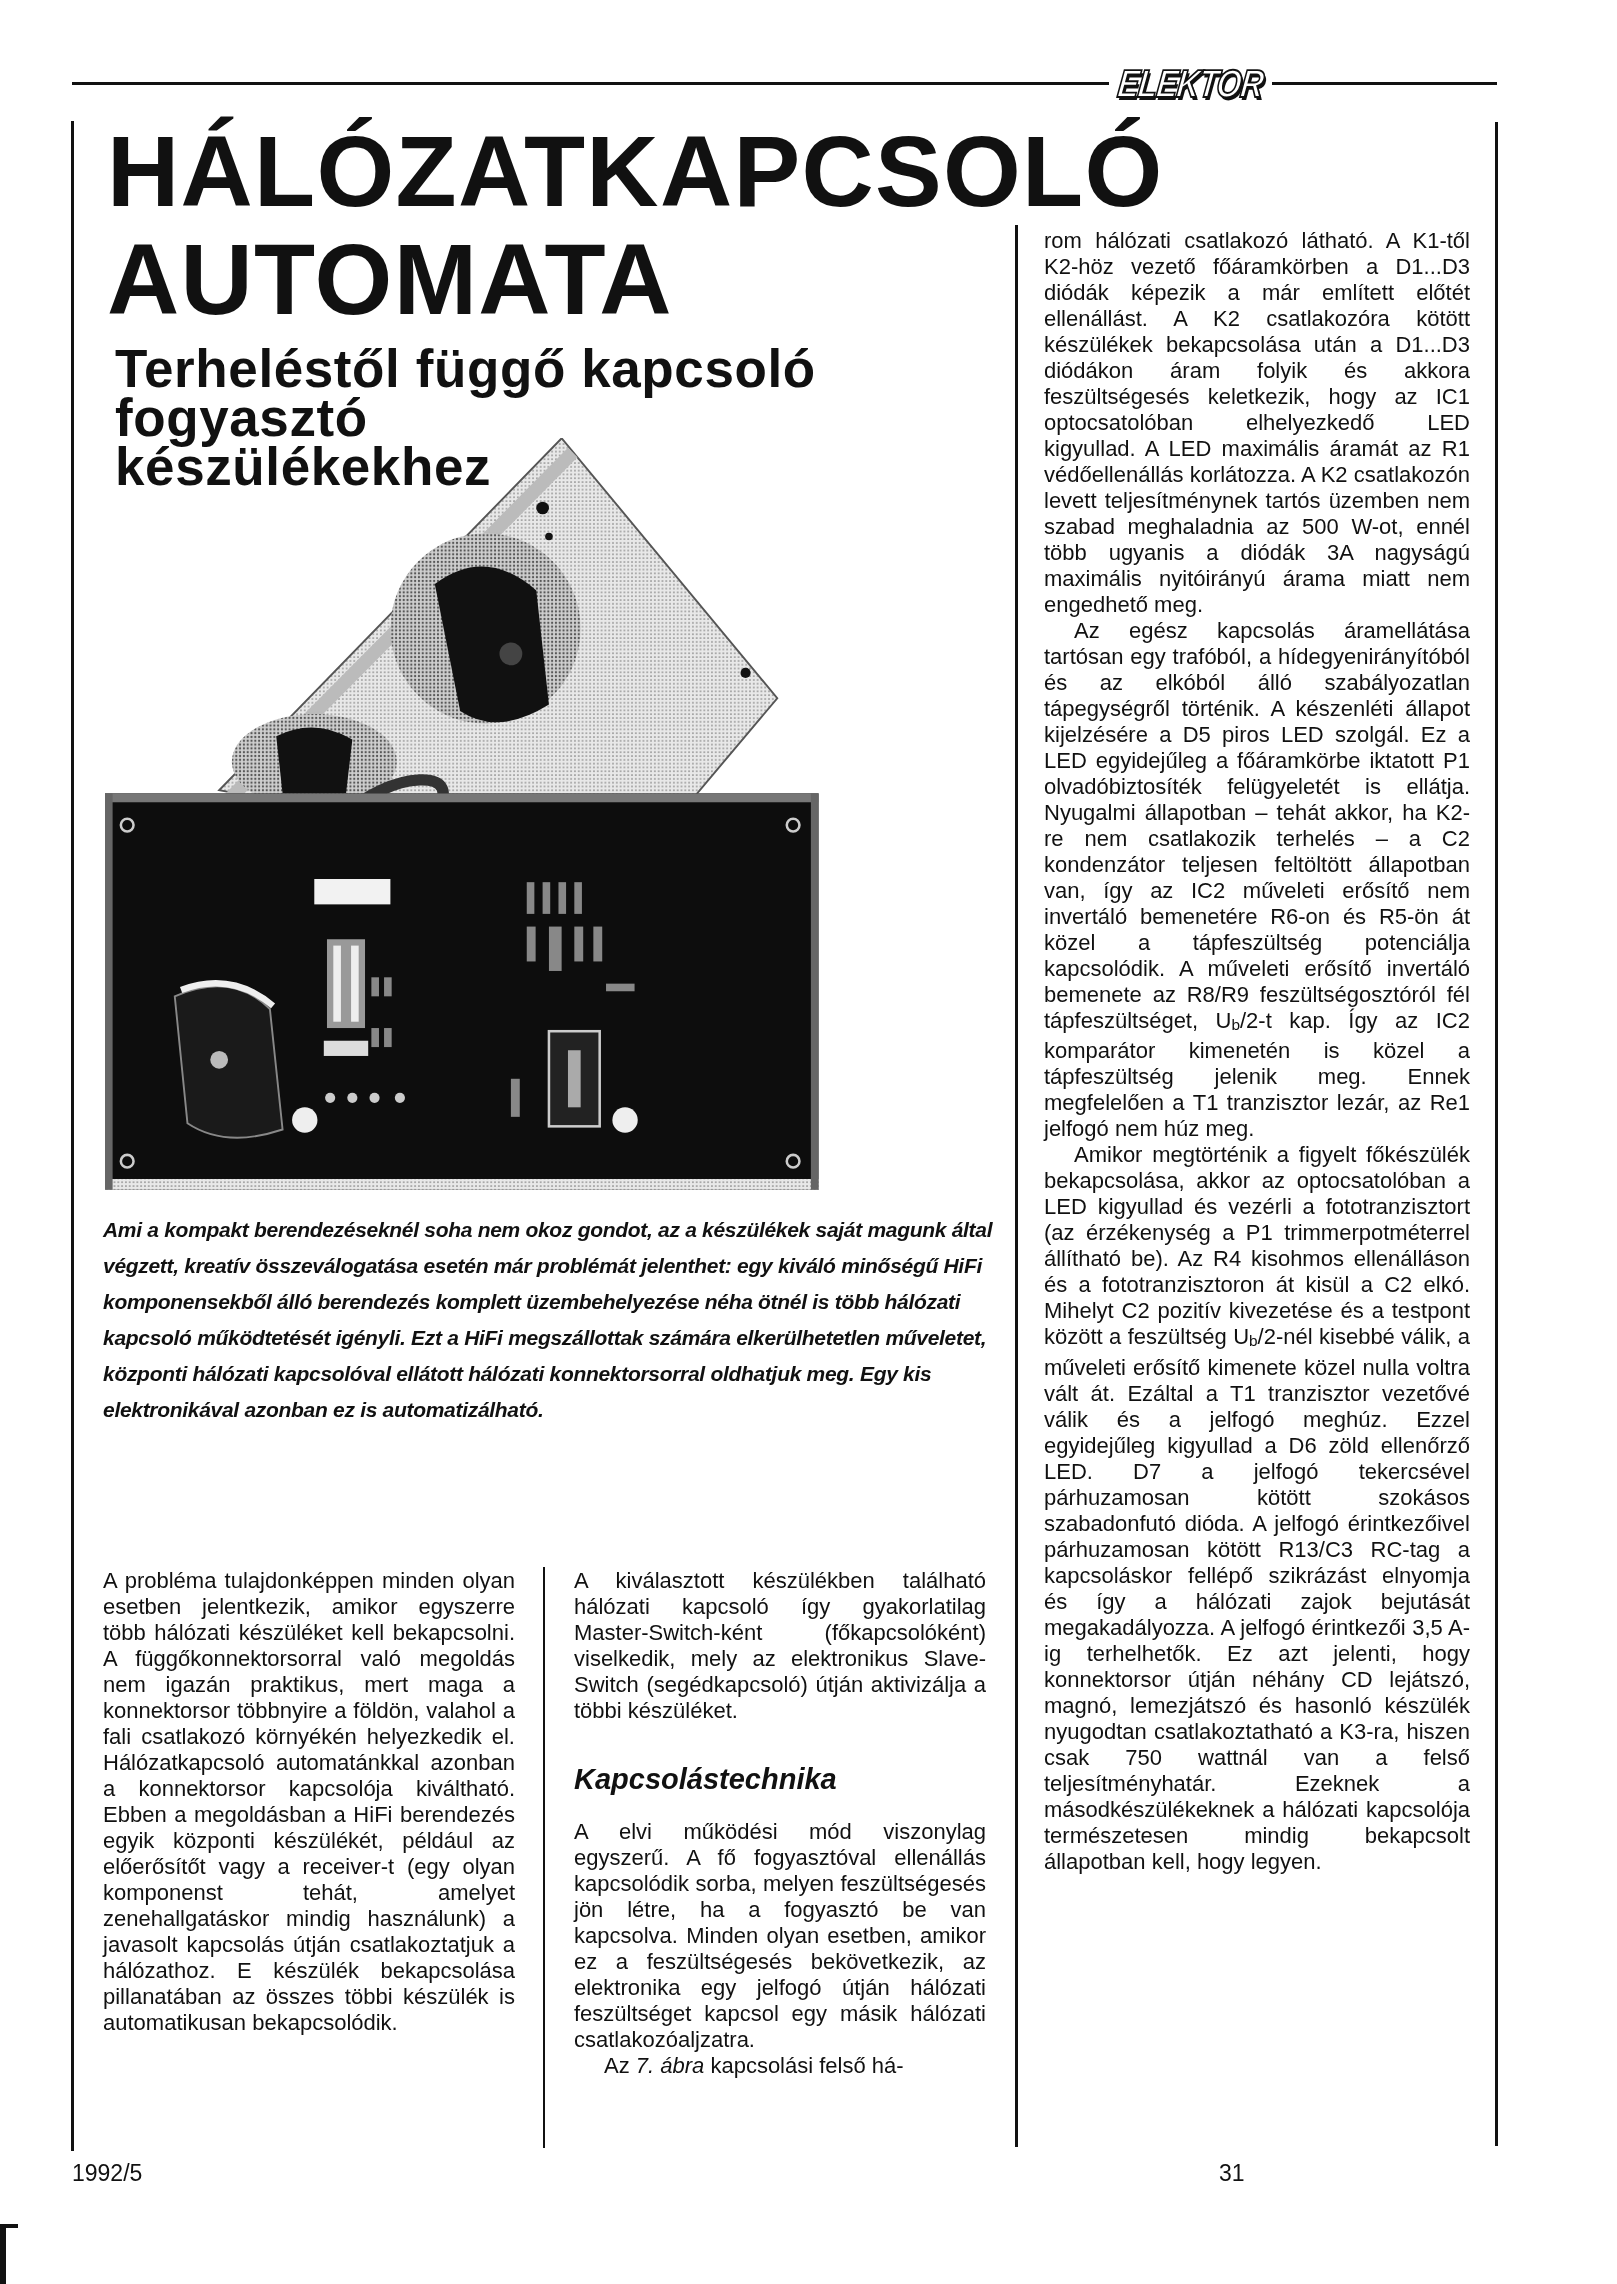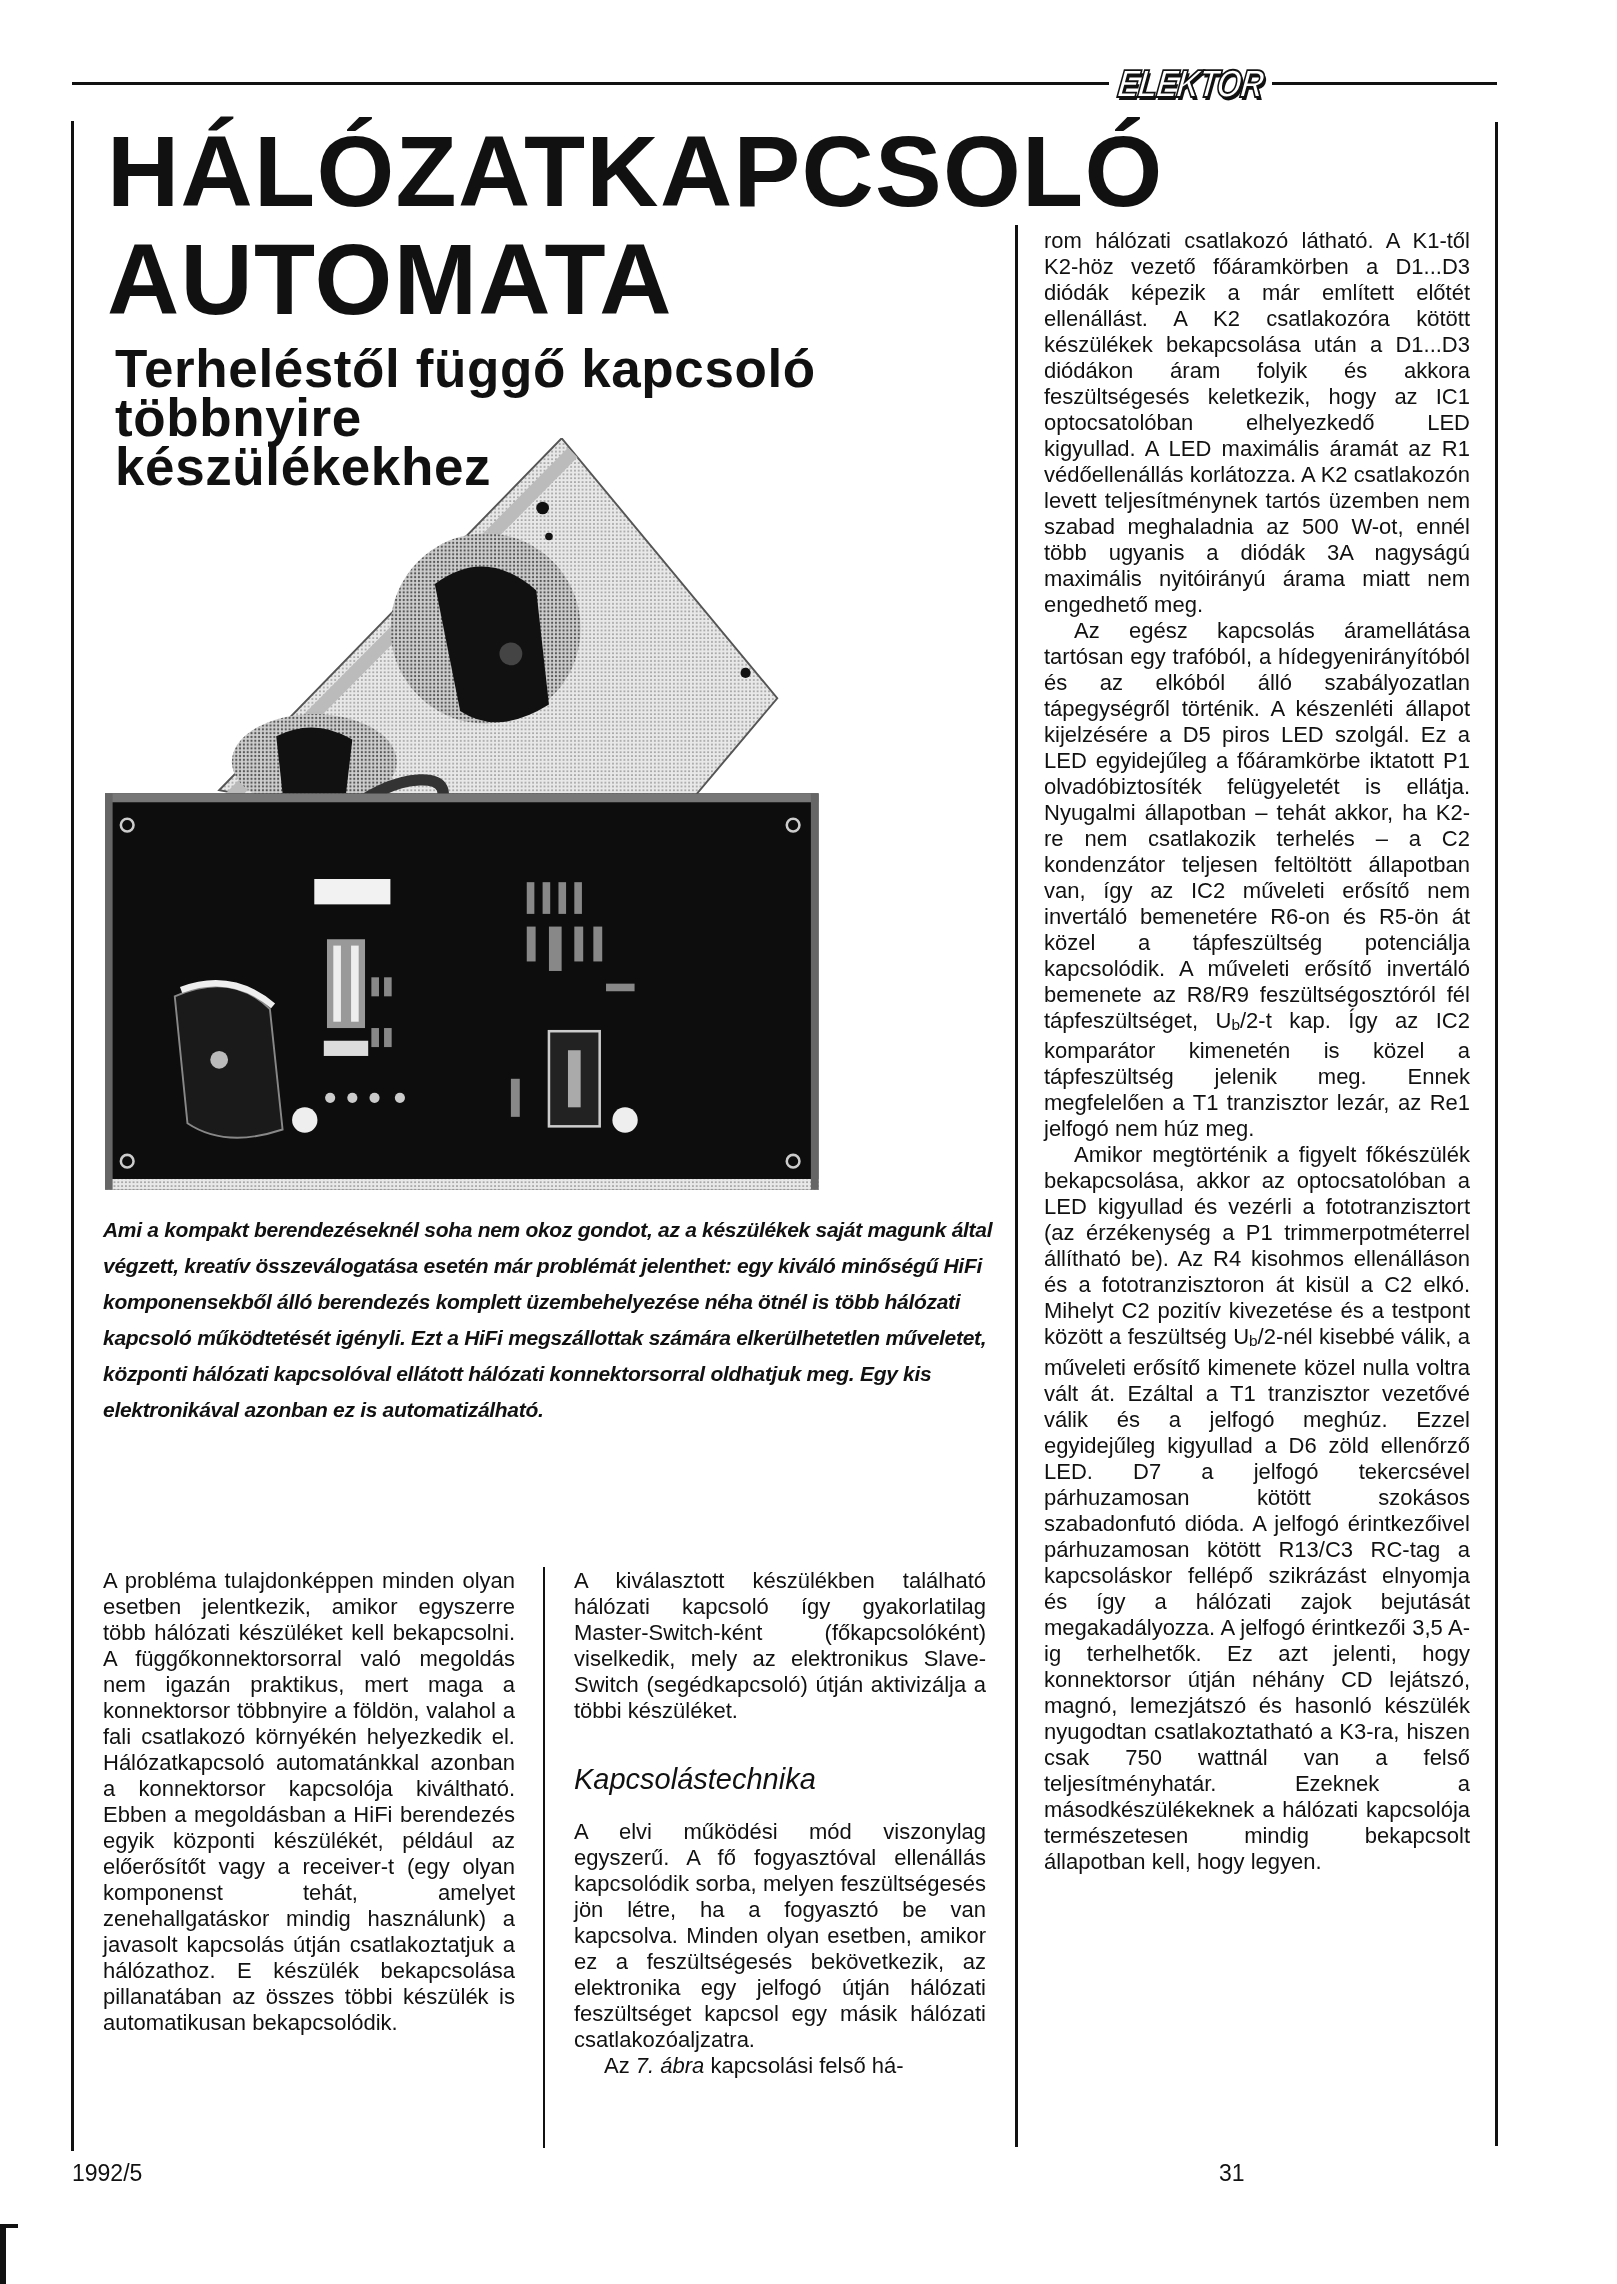--- a/index.html
+++ b/index.html
@@ -41,21 +41,21 @@
           font-style: italic; font-size: 21px; line-height: 36px; letter-spacing: -0.3px; }
 
   
   .col { position: absolute; font-size: 22px; line-height: 26px; text-align: justify;
          hyphens: manual; }
   .col p { margin: 0; }
   .col p.indent { text-indent: 30px; }
   .col-left { left: 103px; top: 1568px; width: 412px; }
   .col-mid { left: 574px; top: 1568px; width: 412px; }
   .col-right { left: 1044px; top: 228px; width: 426px; }
-  .section-heading { font-weight: 400; font-style: italic; font-size: 29px; line-height: 36px;
+  .section-heading { font-weight: 700; font-style: italic; font-size: 29px; line-height: 36px;
                      margin: 37px 0 21.6px 0; text-align: left; }
   .sub { font-size: 0.7em; vertical-align: -0.15em; }
 
   
   .footer { position: absolute; top: 2157px; font-size: 23px; line-height: 33px; }
   .footer-left { left: 72px; }
   .footer-right { left: 1219px; }
   .corner-mark { position: absolute; left: 0; top: 2224px; width: 6.3px; height: 60px; background: #111; }
   .corner-mark::after { content: ""; position: absolute; left: 0; top: 0; width: 18px; height: 3.8px; background: #111; }
 </style>
@@ -70,21 +70,21 @@
 
 <div class="vline frame-left"></div>
 <div class="vline frame-right"></div>
 <div class="vline sep-right"></div>
 <div class="vline sep-mid"></div>
 
 <div class="title title-1">HÁLÓZATKAPCSOLÓ</div>
 <div class="title title-2">AUTOMATA</div>
 <div class="subtitle">
   <div>Terheléstől függő kapcsoló</div>
-  <div>többnyire</div>
+  <div>fogyasztó</div>
   <div>készülékekhez</div>
 </div>
 
 <div class="photo">
   <svg width="723" height="752" viewBox="0 0 1140 1185" xmlns="http://www.w3.org/2000/svg">
     <defs>
       <pattern id="dots" width="6" height="6" patternUnits="userSpaceOnUse">
         <rect width="6" height="6" fill="#e8e8e8"></rect>
         <circle cx="3" cy="3" r="1.3" fill="#777"></circle>
       </pattern>

